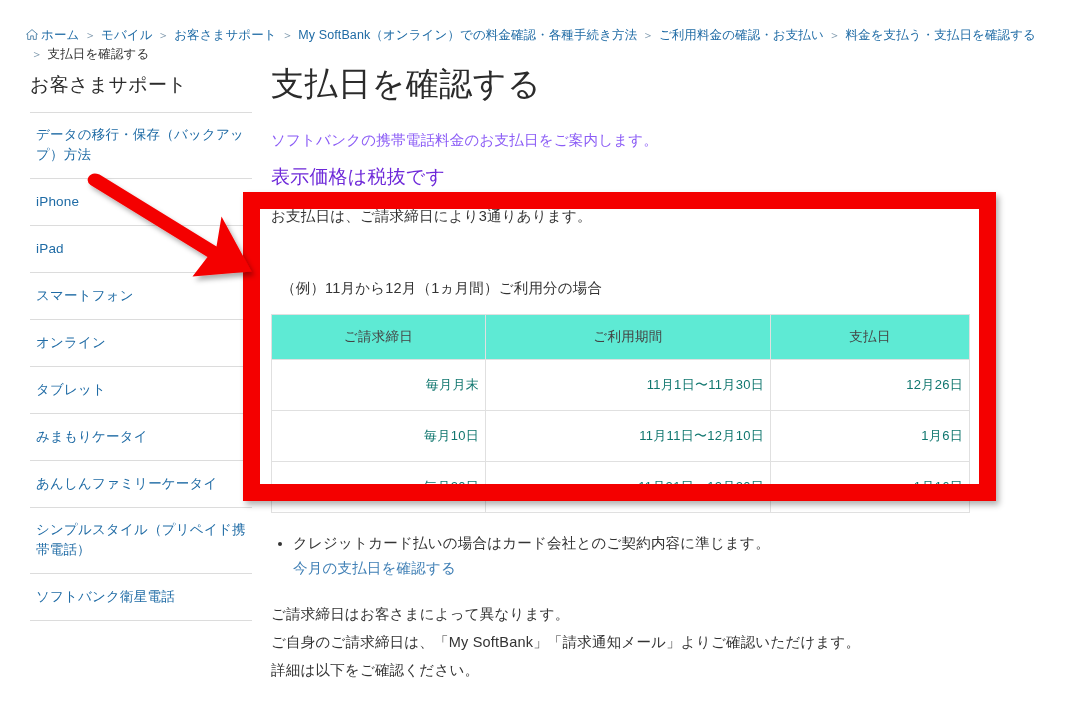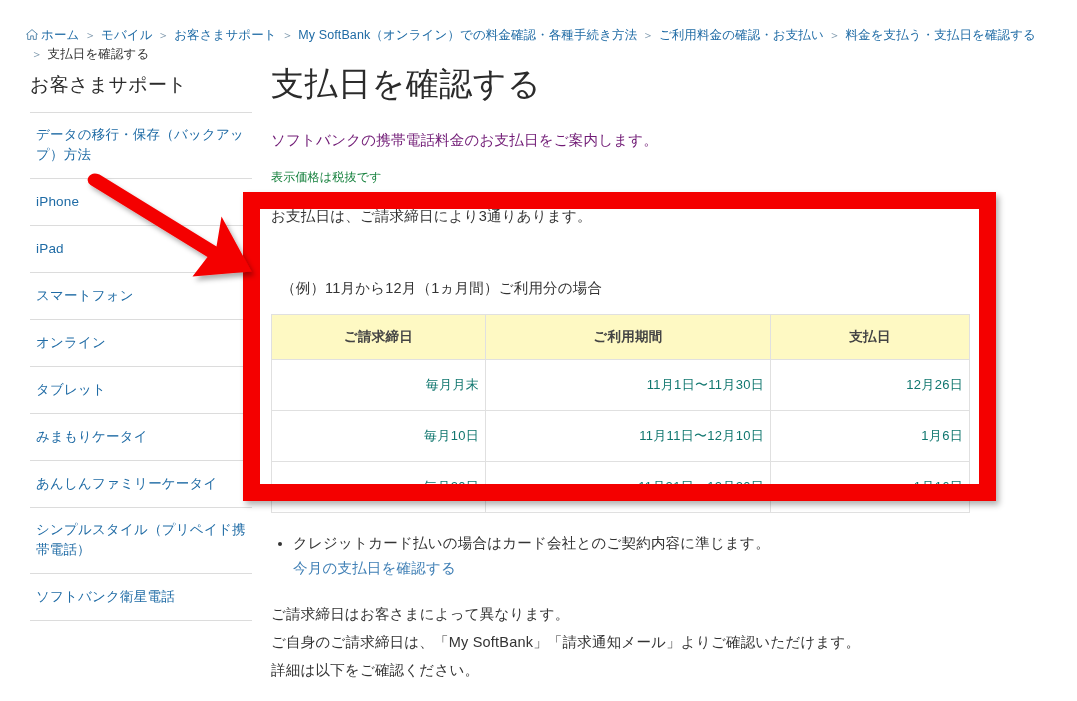--- a/index.html
+++ b/index.html
@@ -94,28 +94,28 @@
     font-size: 33px;
     line-height: 44px;
     font-weight: 400;
     color: #2b2b2b;
     margin: 0 0 22px 0;
     letter-spacing: 0.5px;
   }
   .lead {
     font-size: 14.5px;
     line-height: 24px;
-    color: #701a75;
+    color: #8b5cf6;
     margin: 3px 0 14px 0;
     letter-spacing: 0.2px;
   }
   .tax-note {
-    font-size: 12px;
+    font-size: 19px;
     line-height: 22px;
-    color: #15803d;
+    color: #6d28d9;
     margin: 0;
     letter-spacing: 0.2px;
   }
 
   .panel-body { margin-top: 16px; }
   .panel-line {
     font-size: 14.5px;
     line-height: 24px;
     color: #333333;
     margin: 0 0 16px 0;
@@ -127,23 +127,23 @@
   table.rate-table {
     border-collapse: collapse;
     width: 698px;
     table-layout: fixed;
     font-size: 14px;
   }
   table.rate-table col.c1 { width: 214px; }
   table.rate-table col.c2 { width: 285px; }
   table.rate-table col.c3 { width: 199px; }
   table.rate-table th {
-    background: #fef9c3;
+    background: #5eead4;
     border: 1px solid #e0e0e0;
-    font-weight: 700;
+    font-weight: 400;
     color: #444444;
     text-align: center;
     padding: 13px 6px;
     font-size: 13.5px;
     letter-spacing: 0.3px;
   }
   table.rate-table td {
     border: 1px solid #e0e0e0;
     text-align: right;
     padding: 16px 6px;

